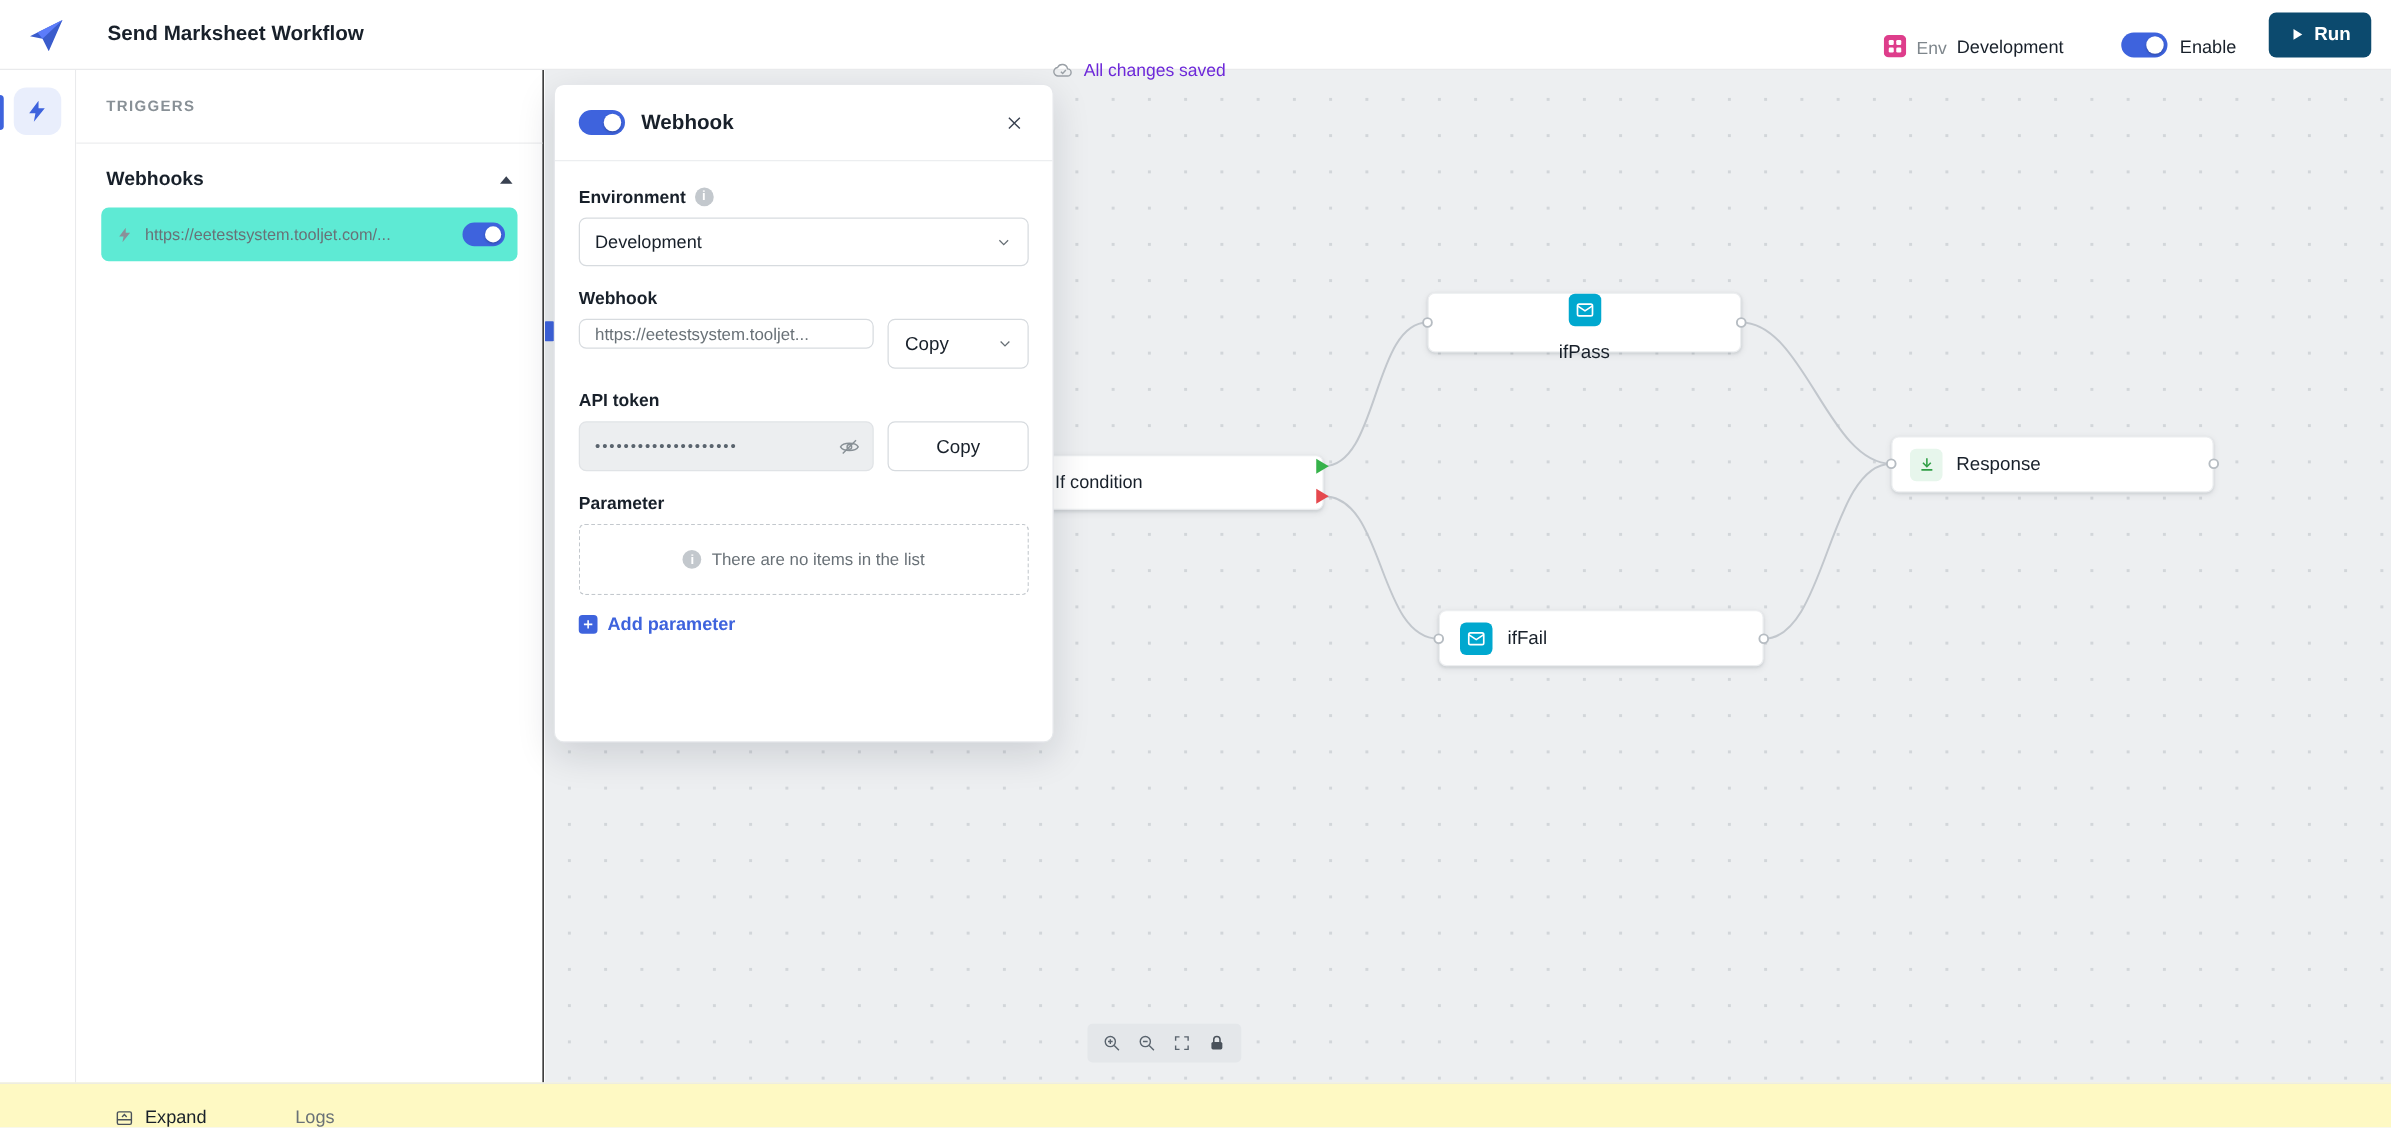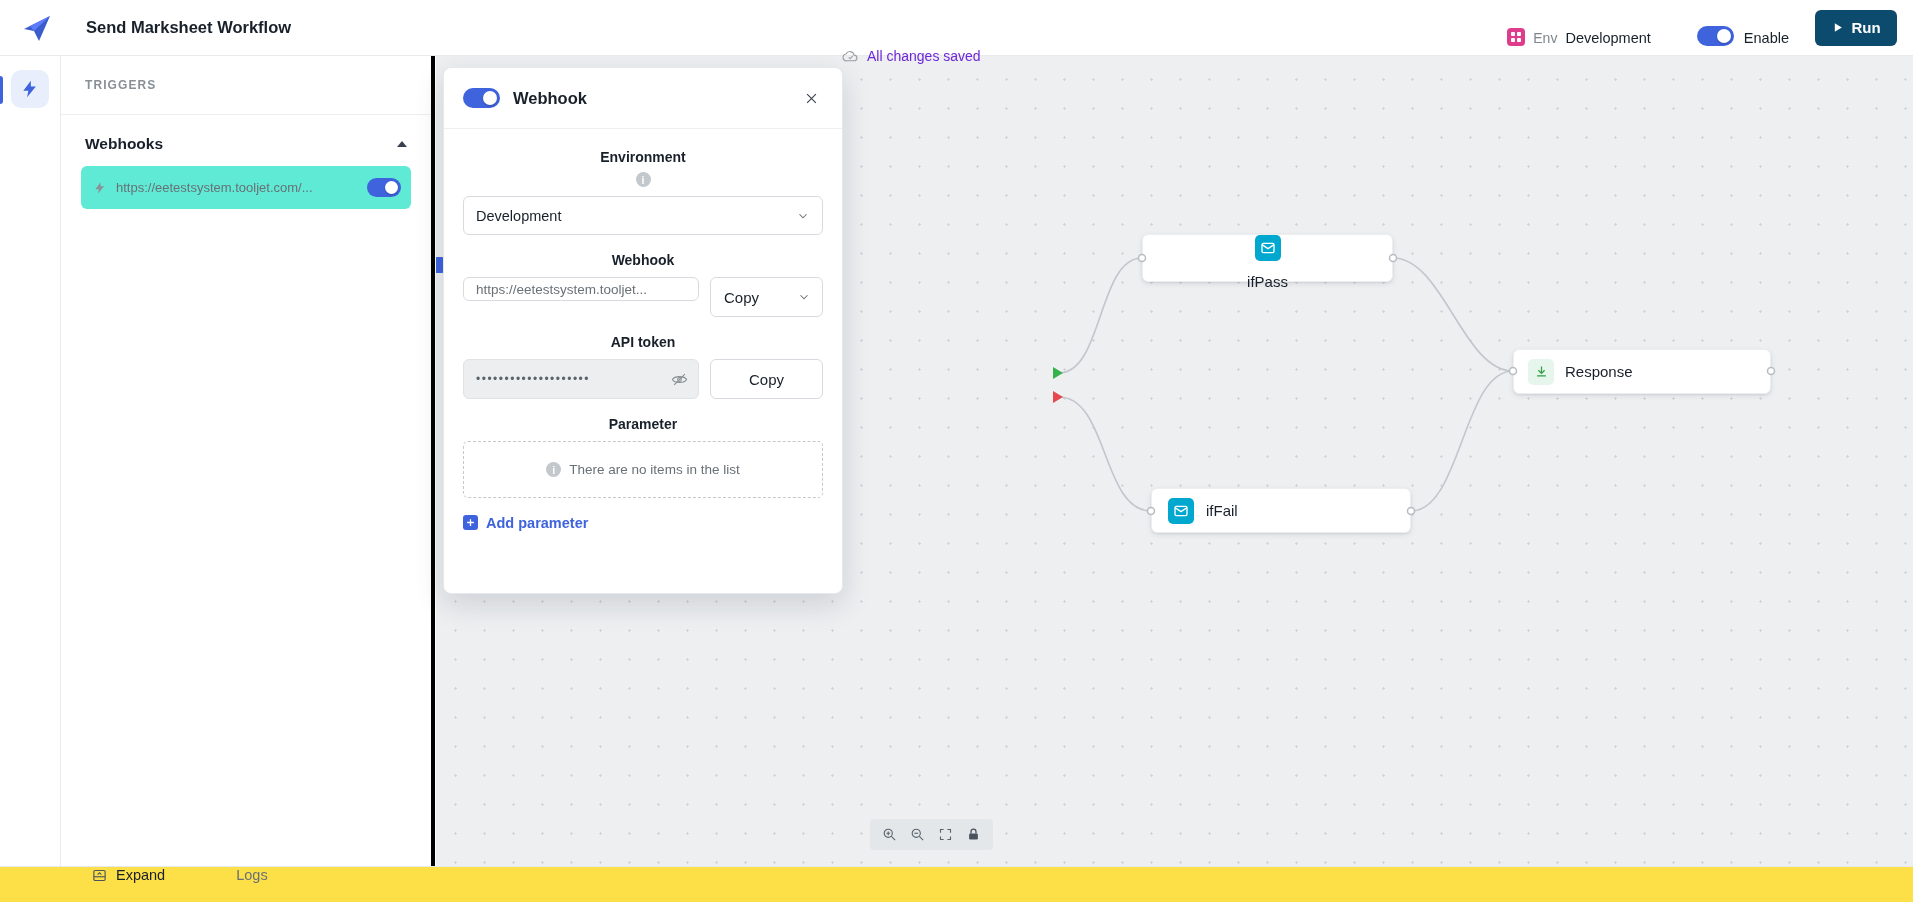--- a/index.html
+++ b/index.html
@@ -35,21 +35,21 @@
   .rail { position: absolute; left: 0; top: 56px; bottom: 36px; width: 61px; background: #fff;
           border-right: 1px solid #e9eaec; z-index: 30; display: flex; flex-direction: column;
           align-items: center; padding-top: 14px; }
   .rail-indicator { position: absolute; left: 0; top: 20px; width: 3px; height: 28px;
                     background: #3E63DD; border-radius: 0 3px 3px 0; }
   .rail-item { width: 38px; height: 38px; border-radius: 10px; background: #e9eefc;
                display: flex; align-items: center; justify-content: center; cursor: pointer; }
 
   
   .sidebar { position: absolute; left: 61px; top: 56px; bottom: 36px; width: 374px; background: #fff;
-             border-right: 4px solid #000000; z-index: 30; }
+             border-right: 1px solid #000000; z-index: 30; }
   .sidebar-section-header { height: 59px; display: flex; align-items: center; padding: 0 24px;
              border-bottom: 1px solid #edeef0; color: #889096; font-size: 12px; font-weight: 600;
              letter-spacing: 0.09em; }
   .webhooks-row { display: flex; align-items: center; justify-content: space-between;
                   padding: 20px 24px 13px; }
   .webhooks-title { font-size: 15.5px; font-weight: 600; color: #18202a; }
   .caret-up { width: 0; height: 0; border-left: 5px solid transparent; border-right: 5px solid transparent;
               border-bottom: 6px solid #394150; cursor: pointer; }
   .webhook-item { margin: 0 20px; height: 43px; background: #5eead4; border-radius: 6px;
                   display: flex; align-items: center; padding: 0 10px 0 12px; gap: 9px; cursor: pointer; }
@@ -86,21 +86,21 @@
   
   .modal { position: absolute; left: 443px; top: 67px; width: 400px; height: 527px; background: #fff;
            border-radius: 8px; border: 1px solid #e6e8eb; box-shadow: 0 10px 30px rgba(16,24,40,.14);
            z-index: 50; }
   .modal-header { height: 61px; display: flex; align-items: center; padding: 0 19px; gap: 13px;
                   border-bottom: 1px solid #eceef0; }
   .modal-title { font-size: 16.5px; font-weight: 600; flex: 1; }
   .close-btn { background: none; border: none; padding: 4px; cursor: pointer; display: flex; }
   .modal-body { padding: 20px 19px 0; }
   .field-label { display: flex; align-items: center; gap: 7px; font-size: 14px; font-weight: 600;
-                 color: #18202a; margin-bottom: 9px; flex-direction: column; }
+                 color: #18202a; margin-bottom: 9px; }
   .select { height: 39px; border: 1px solid #d7dbdf; border-radius: 6px; display: flex;
             align-items: center; justify-content: space-between; padding: 0 12px; font-size: 14.5px;
             margin-bottom: 17px; cursor: pointer; background: #fff; }
   .row { display: flex; gap: 11px; margin-bottom: 17px; }
   .text-input { flex: 1; height: 24px; border: 1px solid #d7dbdf; border-radius: 6px; display: flex;
                 align-items: center; padding: 0 12px; font-size: 13.5px; color: #697177;
                 overflow: hidden; cursor: text; background: #fff; }
   .text-input span { white-space: nowrap; overflow: hidden; text-overflow: ellipsis; }
   .copy-select { width: 113px; height: 40px; border: 1px solid #d7dbdf; border-radius: 6px;
                  display: flex; align-items: center; justify-content: space-between;
@@ -119,22 +119,22 @@
                font-size: 13.5px; margin-bottom: 15px; }
   .info-dot { width: 15px; height: 15px; border-radius: 50%; background: #c3c8cd; color: #fff;
               font-size: 10.5px; font-weight: 700; display: inline-flex; align-items: center;
               justify-content: center; flex: none; }
   .add-param { display: inline-flex; align-items: center; gap: 8px; color: #3E63DD; font-size: 14.5px;
                font-weight: 600; cursor: pointer; }
   .plus-icon { width: 15px; height: 15px; border-radius: 3px; background: #3E63DD; display: flex;
                align-items: center; justify-content: center; flex: none; }
 
   
-  .bottombar { position: absolute; left: 0; right: 0; bottom: 0; height: 36px; background: #fde047;
-               border-top: 1px solid #e7e9ec; display: flex; align-items: flex-start; z-index: 60; }
+  .bottombar { position: absolute; left: 0; right: 0; bottom: 0; height: 36px; background: #fef9c3;
+               border-top: 1px solid #e7e9ec; display: flex; align-items: flex-end; z-index: 60; }
   .expand { margin-left: 92px; display: flex; align-items: center; gap: 9px; font-size: 14.5px;
             color: #18202a; cursor: pointer; }
   .logs { margin-left: 71px; font-size: 14.5px; color: #697177; cursor: pointer; }
 </style>
 </head>
 <body>
 
 <header class="topbar">
   <div class="logo">
     <svg width="30" height="30" viewBox="0 0 30 30">
@@ -224,20 +224,23 @@
       <circle cx="975" cy="455" r="3.5"></circle>
       <circle cx="1077" cy="315" r="3.5"></circle>
       <circle cx="1335" cy="315" r="3.5"></circle>
     </g>
     <polygon points="617,311 627,317 617,323" fill="#36b24a"></polygon>
     <polygon points="617,335 627,341 617,347" fill="#e5484d"></polygon>
   </svg>
 
   <div class="blue-sliver"></div>
 
+  <div class="node node-if">
+    <span>If condition</span>
+  </div>
 
   <div class="node node-ifpass">
     <span class="mail-icon">
       <svg width="16" height="16" viewBox="0 0 24 24" fill="none">
         <rect x="3" y="5" width="18" height="14" rx="2" stroke="#fff" stroke-width="2"></rect>
         <path d="M3 7 l9 6 9-6" stroke="#fff" stroke-width="2"></path>
       </svg>
     </span>
     <span>ifPass</span>
   </div>

